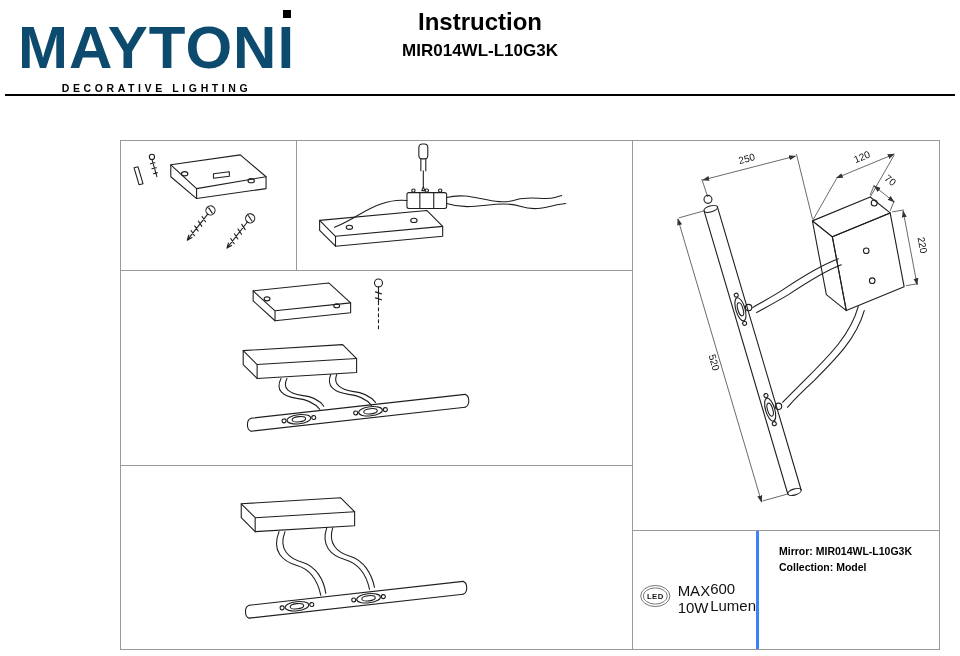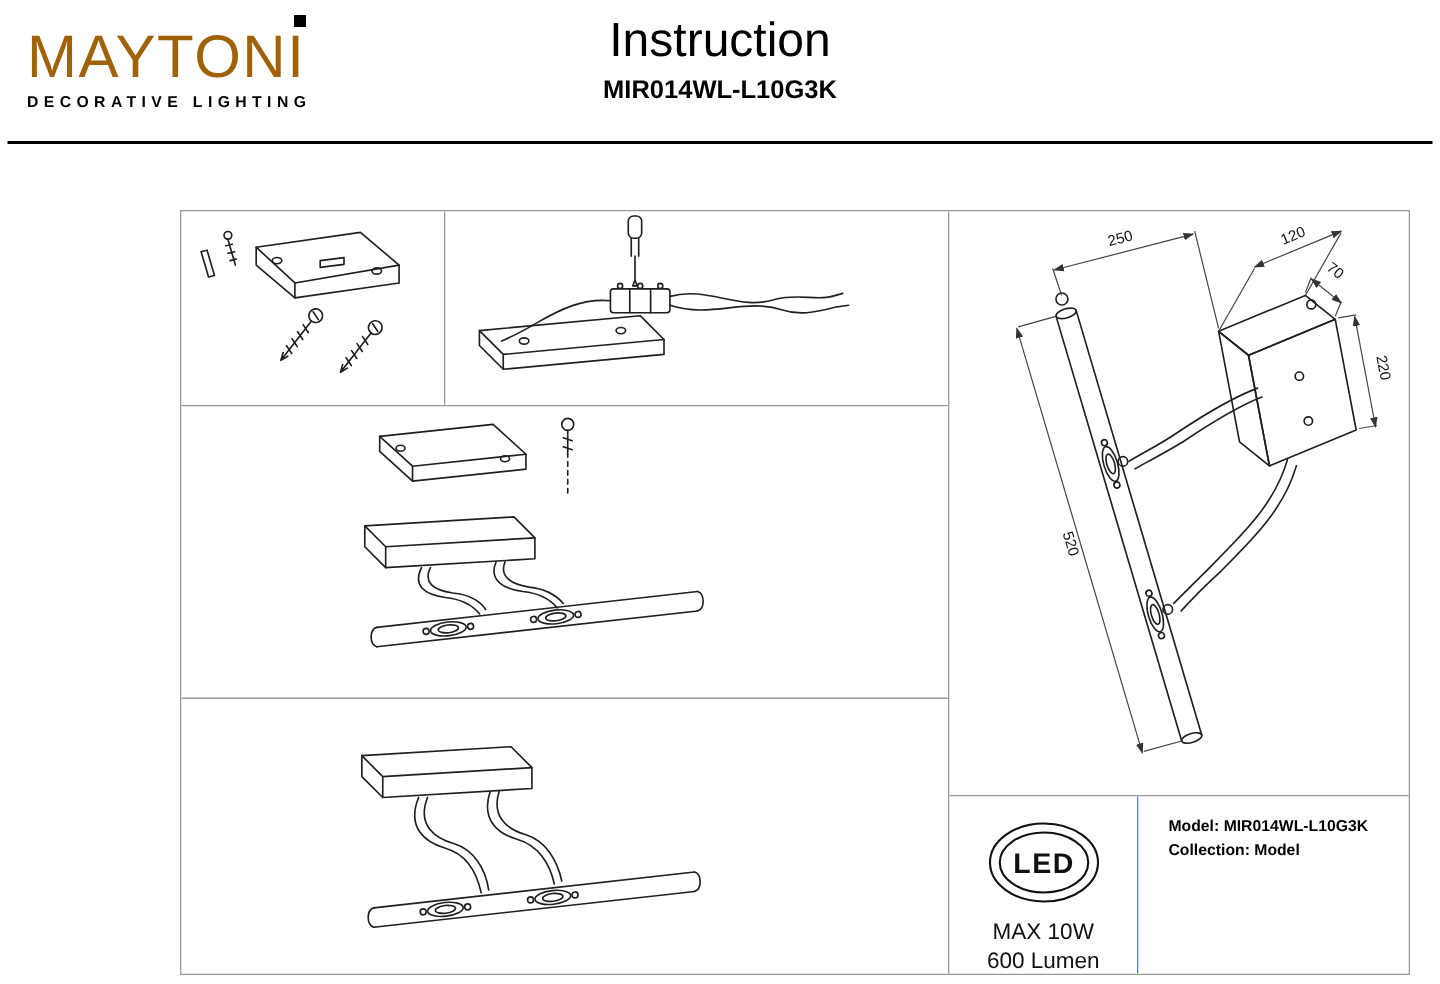--- a/index.html
+++ b/index.html
@@ -8,44 +8,44 @@
     width:960px; height:656px;
     font-family:"Liberation Sans", sans-serif;
     color:#111;
   }
   .page { position:relative; width:960px; height:656px; background:#fff; overflow:hidden; }
 
   
   .logo { position:absolute; left:18px; top:8px; }
   .logo-text {
     margin-top:10px;
-    font-size:40px; font-weight:400; line-height:1;
-    letter-spacing:1px; color:#a16207;
+    font-size:60px; font-weight:700; line-height:1;
+    letter-spacing:1px; color:#0c4a6e;
     font-family:"Liberation Sans", sans-serif;
   }
   .logo-dot { position:absolute; top:2px; right:4px; width:8px; height:8px; background:#000; }
   .logo-sub {
     margin-top:4px; text-align:center;
     font-size:10.5px; font-weight:600; letter-spacing:3.6px; color:#000;
   }
   .title-block { position:absolute; left:50%; top:8px; transform:translateX(-50%); text-align:center; white-space:nowrap; }
-  .doc-title { font-size:32px; font-weight:400; color:#000; }
+  .doc-title { font-size:24px; font-weight:700; color:#000; }
   .doc-model { margin-top:5px; font-size:17px; font-weight:700; color:#000; }
   .header-rule { position:absolute; top:94px; left:5px; right:5px; border-top:2px solid #000; }
 
   
   .content { position:absolute; left:120px; top:140px; width:820px; height:510px; border:1px solid #999; }
   .panel { position:absolute; overflow:hidden; background:#fff; }
   .p1 { left:0; top:0; width:176px; height:130px; border-right:1px solid #999; border-bottom:1px solid #999; }
   .p2 { left:176px; top:0; width:336px; height:130px; border-right:1px solid #999; border-bottom:1px solid #999; }
   .p3 { left:0; top:130px; width:512px; height:195px; border-right:1px solid #999; border-bottom:1px solid #999; }
   .p4 { left:0; top:325px; width:512px; height:183px; border-right:1px solid #999; }
   .drawing-panel { left:512px; top:0; width:306px; height:390px; border-bottom:1px solid #999; }
-  .led-panel { left:512px; top:390px; width:126px; height:118px; border-right:1px solid #3b82f6;
-               display:flex; flex-direction:column; align-items:center; padding-top:12px; }
+  .led-panel { left:512px; top:390px; width:126px; height:118px; border-right:3px solid #3b82f6;
+               display:flex; align-items:center; padding-top:12px; }
   .model-panel { left:638px; top:390px; width:180px; height:118px; padding:14px 0 0 20px; }
 
   
   .draw { stroke:#1f1f1f; fill:none; stroke-width:1.1; stroke-linecap:round; stroke-linejoin:round; }
   .dimline { stroke:#444; fill:none; stroke-width:0.8; }
   svg text { font-family:"Liberation Sans", sans-serif; }
   .dim { font-size:10px; fill:#111; text-anchor:middle; }
 
   
   .led-ring { fill:none; stroke:#111; stroke-width:1.4; }
@@ -250,21 +250,21 @@
         <ellipse class="led-ring" cx="55" cy="32" rx="36" ry="26"></ellipse>
         <ellipse class="led-ring" cx="55" cy="32" rx="29.5" ry="20"></ellipse>
         <text class="led-text" x="55" y="39">LED</text>
       </svg>
       <div class="led-sub first">MAX 10W</div>
       <div class="led-sub">600 Lumen</div>
     </section>
 
     <section class="panel model-panel">
       <div class="info-line">
-        <span>Model:</span>
+        <span>Mirror:</span>
         <span>MIR014WL-L10G3K</span>
       </div>
       <div class="info-line">
         <span>Collection:</span>
         <span>Model</span>
       </div>
     </section>
 
   </main>
 </div>

